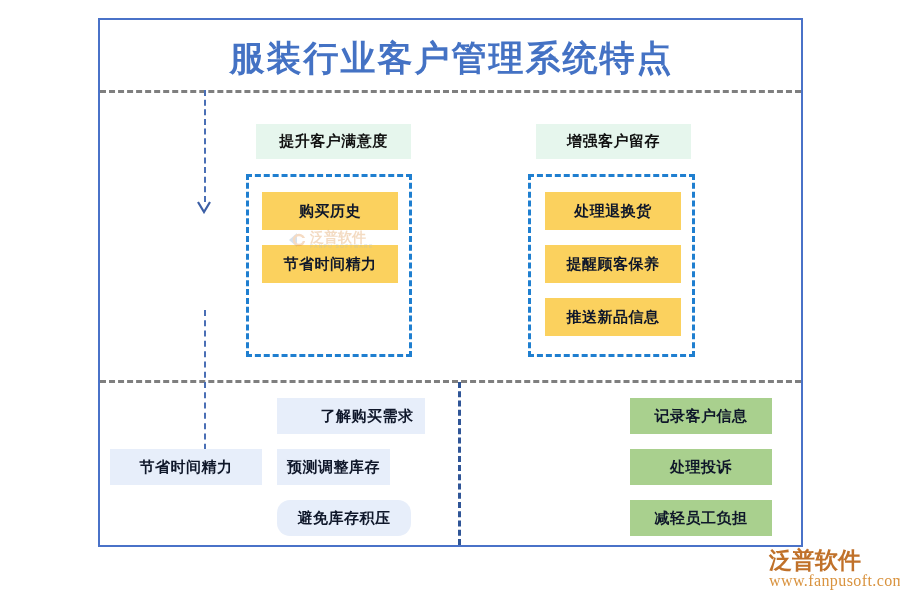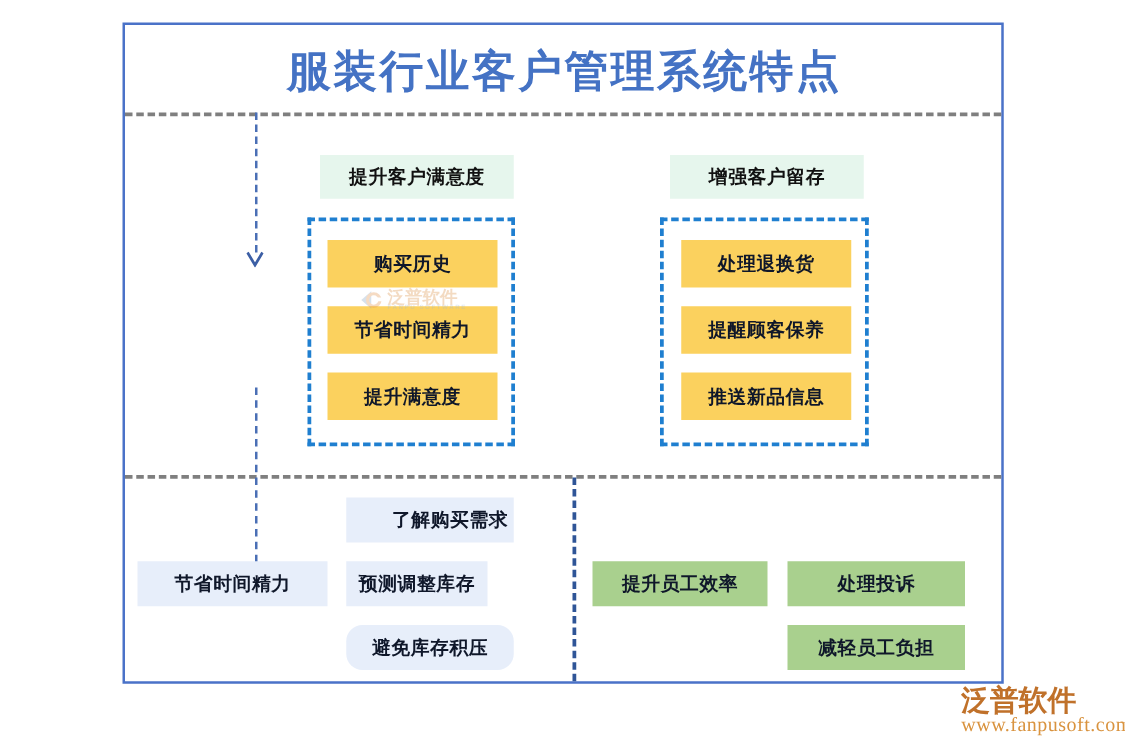--- a/index.html
+++ b/index.html
@@ -118,21 +118,21 @@
   #node-l3 { left: 262px; top: 298px; width: 136px; height: 38px; }
 
   
   #node-header-right { left: 536px; top: 124px; width: 155px; height: 35px; }
   #node-r1 { left: 545px; top: 192px; width: 136px; height: 38px; }
   #node-r2 { left: 545px; top: 245px; width: 136px; height: 38px; }
   #node-r3 { left: 545px; top: 298px; width: 136px; height: 38px; }
 
   
   #node-inventory-label { left: 110px; top: 449px; width: 152px; height: 36px; }
-  #node-bl1 { left: 277px; top: 398px; width: 134px; height: 36px; padding-left: 32px; }
+  #node-bl1 { left: 277px; top: 398px; width: 148px; height: 36px; padding-left: 32px; }
   #node-bl2 { left: 277px; top: 449px; width: 113px; height: 36px; }
   #node-bl3 { left: 277px; top: 500px; width: 134px; height: 36px; border-radius: 13px; }
 
   
   #node-staff-label { left: 474px; top: 449px; width: 140px; height: 36px; }
   #node-br1 { left: 630px; top: 398px; width: 142px; height: 36px; }
   #node-br2 { left: 630px; top: 449px; width: 142px; height: 36px; }
   #node-br3 { left: 630px; top: 500px; width: 142px; height: 36px; }
 
   
@@ -204,33 +204,32 @@
   <svg id="chevron-arrow" viewBox="0 0 14 14">
     <polyline points="1,2 7,12 13,2" fill="none" stroke="#3c5fa5" stroke-width="2.2"></polyline>
   </svg>
 
   <div class="group-box" id="group-box-left"></div>
   <div class="group-box" id="group-box-right"></div>
 
   <div class="node header-mint" id="node-header-left">提升客户满意度</div>
   <div class="node yellow" id="node-l1">购买历史</div>
   <div class="node yellow" id="node-l2">节省时间精力</div>
-  <div class="node yellow" id="node-l3">提升满意度</div>
 
   <div class="node header-mint" id="node-header-right">增强客户留存</div>
   <div class="node yellow" id="node-r1">处理退换货</div>
   <div class="node yellow" id="node-r2">提醒顾客保养</div>
   <div class="node yellow" id="node-r3">推送新品信息</div>
 
   <div class="node blue" id="node-inventory-label">节省时间精力</div>
   <div class="node blue" id="node-bl1">了解购买需求</div>
   <div class="node blue" id="node-bl2">预测调整库存</div>
   <div class="node blue" id="node-bl3">避免库存积压</div>
 
-  <div class="node green" id="node-staff-label">提升员工效率</div>
+  <div class="node green" id="node-br1">记录客户信息</div>
   <div class="node green" id="node-br2">处理投诉</div>
   <div class="node green" id="node-br3">减轻员工负担</div>
 
   <div id="watermark">
     <svg width="20" height="20" viewBox="0 0 20 20">
       <path d="M2 10 L10 3 L10 17 Z" fill="#7e9fbf"></path>
       <circle cx="12" cy="10" r="5" fill="none" stroke="#e08a3c" stroke-width="2.5"></circle>
       <rect x="12" y="8" width="7" height="3" fill="#ffffff"></rect>
     </svg>
     <div>

